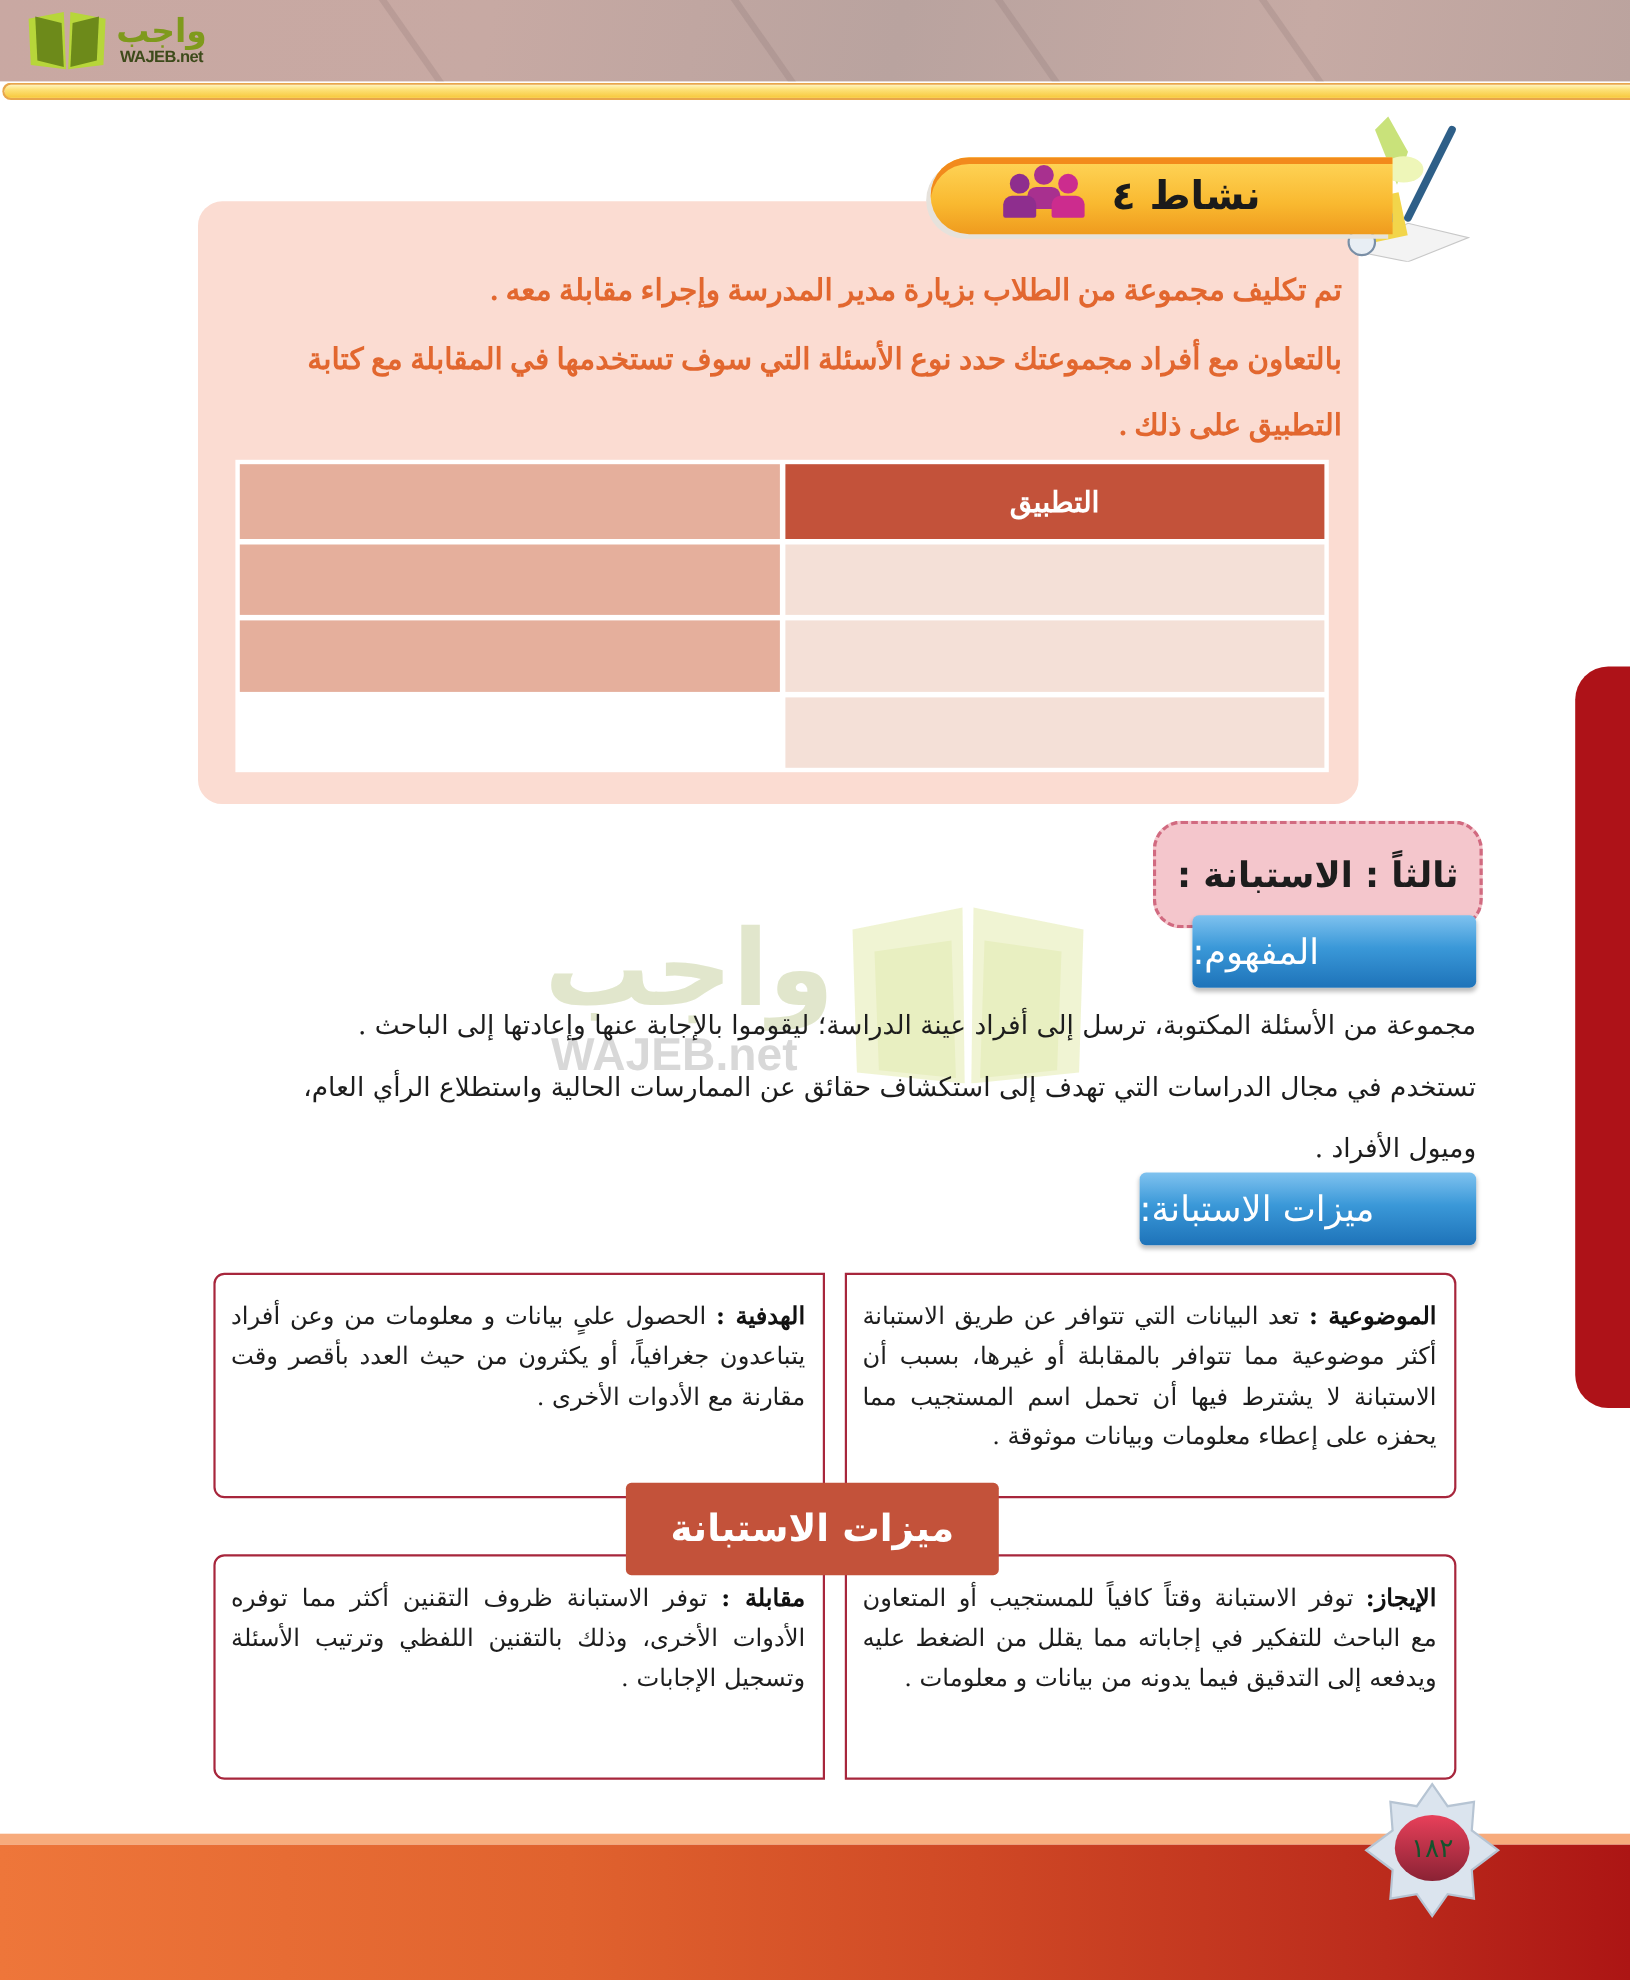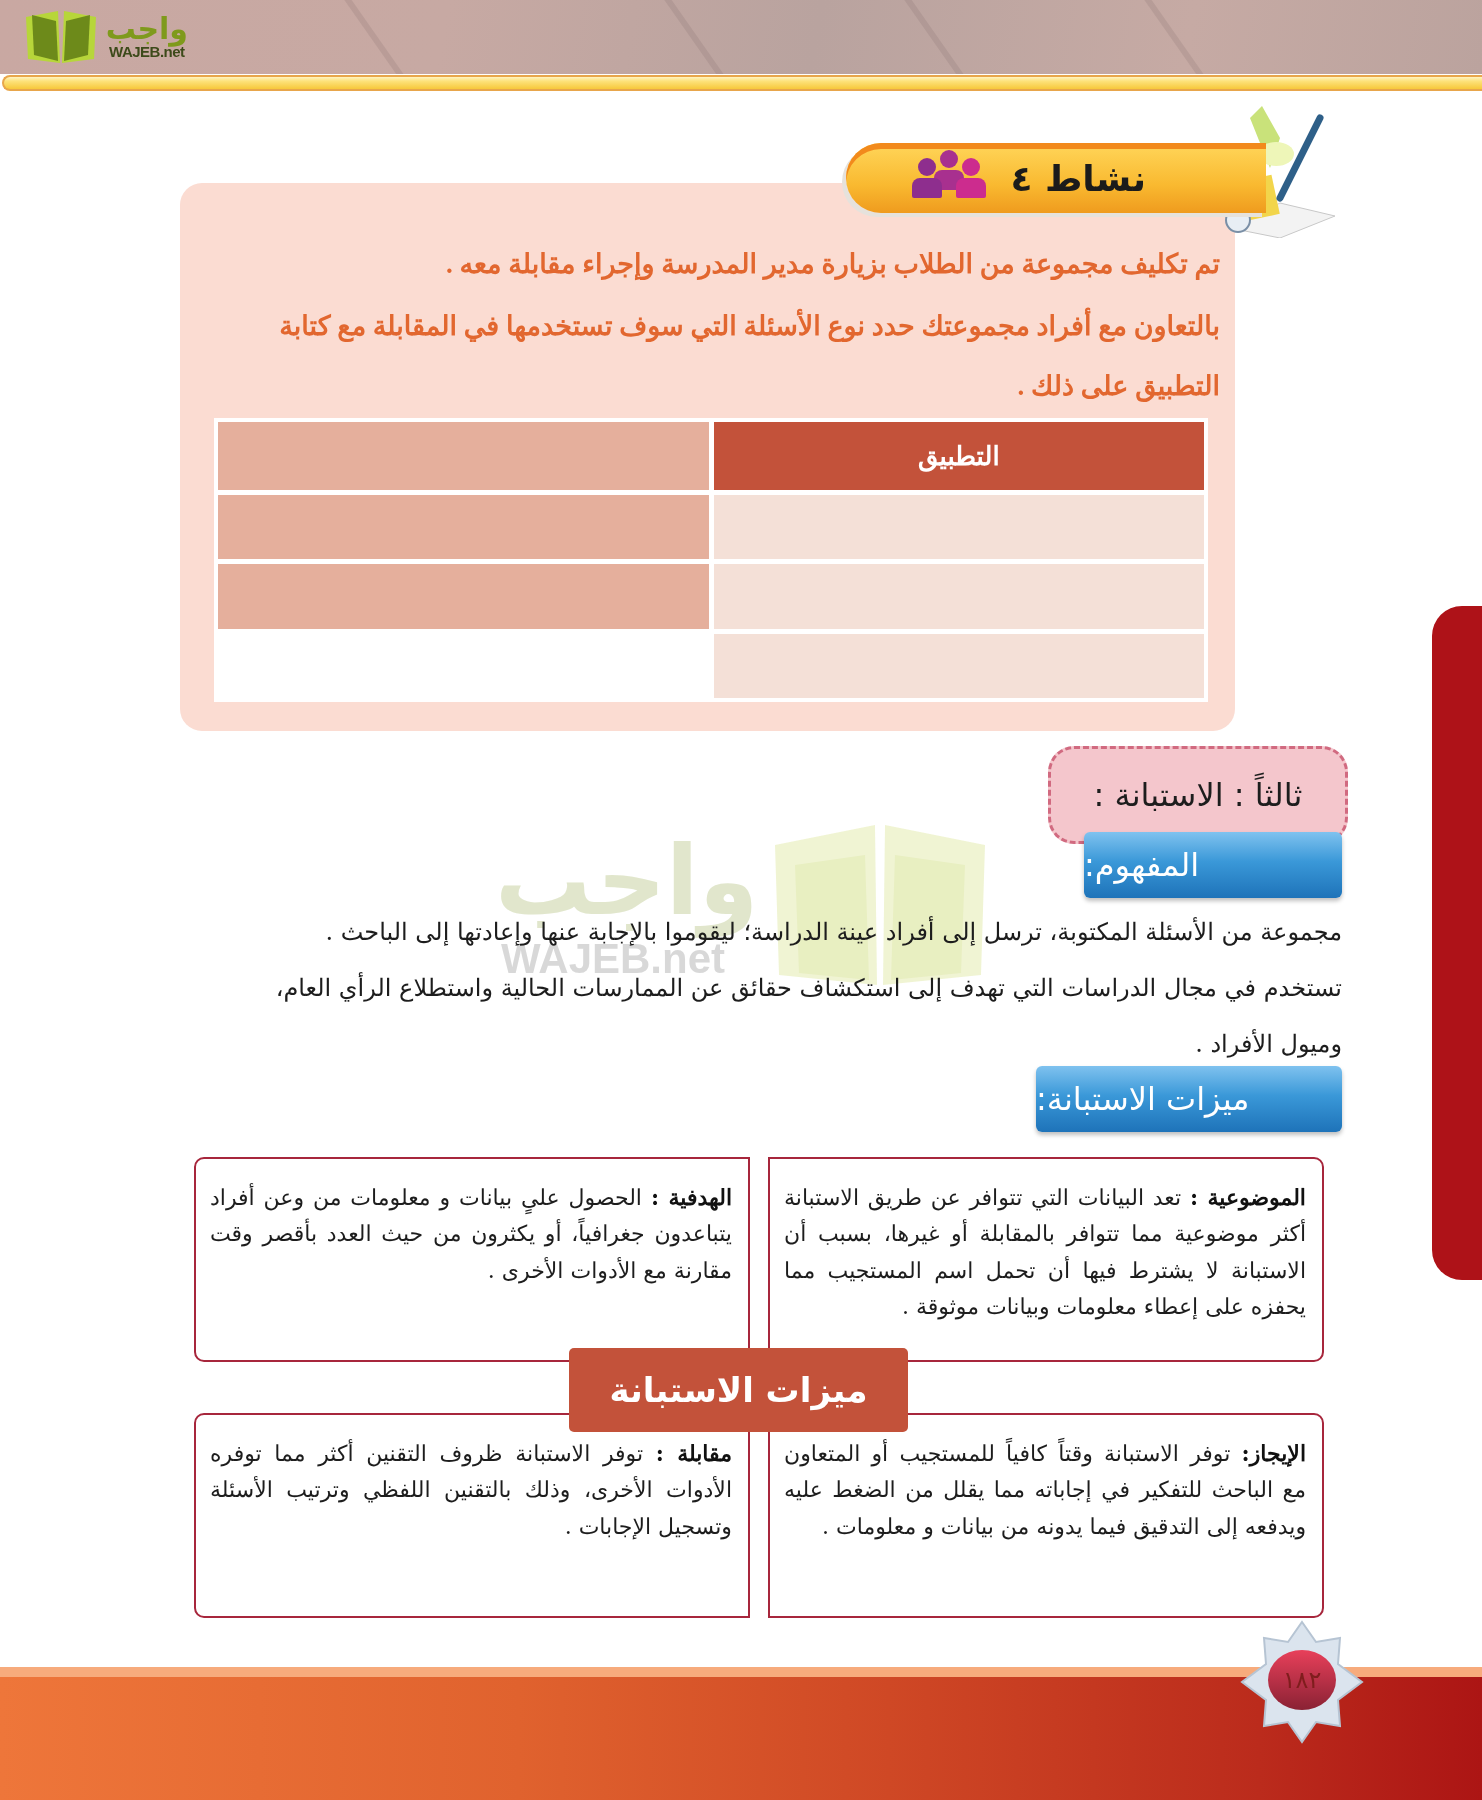--- a/index.html
+++ b/index.html
@@ -66,21 +66,21 @@
   .th { background: #c3523a; color: #fff; display: flex; align-items: center; justify-content: center;
         font-family: "DejaVu Serif", serif; font-weight: bold; font-size: 26px; }
   .td-dark { background: #e5af9c; }
   .td-light { background: #f4e0d7; }
 
   
   .section-heading {
     position: absolute; left: 1048px; top: 746px; width: 300px; height: 98px;
     background: #f4c6cc; border: 3px dashed #d16a80; border-radius: 26px;
     display: flex; align-items: center; justify-content: center;
-    font-size: 32px; font-weight: normal; color: #1d1d1d;
+    font-size: 32px; font-weight: bold; color: #1d1d1d;
   }
   .blue-label {
     position: absolute; height: 66px; border-radius: 6px;
     background: linear-gradient(#7fc2ef 0%, #3a98d8 45%, #1e73b9 100%);
     box-shadow: 0 3px 4px rgba(0,0,0,0.25);
     display: flex; align-items: center; justify-content: flex-end; padding-right: 16px;
     color: #ffffff; font-size: 32px;
   }
   .label-concept { left: 1084px; top: 832px; width: 258px; }
   .label-features { left: 1036px; top: 1066px; width: 306px; }
@@ -121,21 +121,21 @@
   .side-tab { position: absolute; left: 1432px; top: 606px; width: 50px; height: 674px; background: #ae1218; border-radius: 30px 0 0 30px; }
 
   
   .footer-line { position: absolute; left: 0; top: 1667px; width: 1482px; height: 10px; background: #f7ab7c; }
   .footer { position: absolute; left: 0; top: 1677px; width: 1482px; height: 123px;
             background: linear-gradient(90deg, #ee763a 0%, #e0622e 35%, #cf4825 60%, #bb2b1c 85%, #ac1514 100%); }
   .page-badge { position: absolute; left: 1240px; top: 1620px; width: 124px; height: 124px; }
   .page-num {
     position: absolute; left: 1268px; top: 1650px; width: 68px; height: 60px;
     display: flex; align-items: center; justify-content: center;
-    font-size: 24px; color: #7f1d1d; direction: rtl;
+    font-size: 24px; color: #14532d; direction: rtl;
   }
 </style>
 </head>
 <body>
 
 <div class="header-band">
   <div class="stripe" style="left:380px"></div>
   <div class="stripe" style="left:700px"></div>
   <div class="stripe" style="left:940px"></div>
   <div class="stripe" style="left:1180px"></div>

